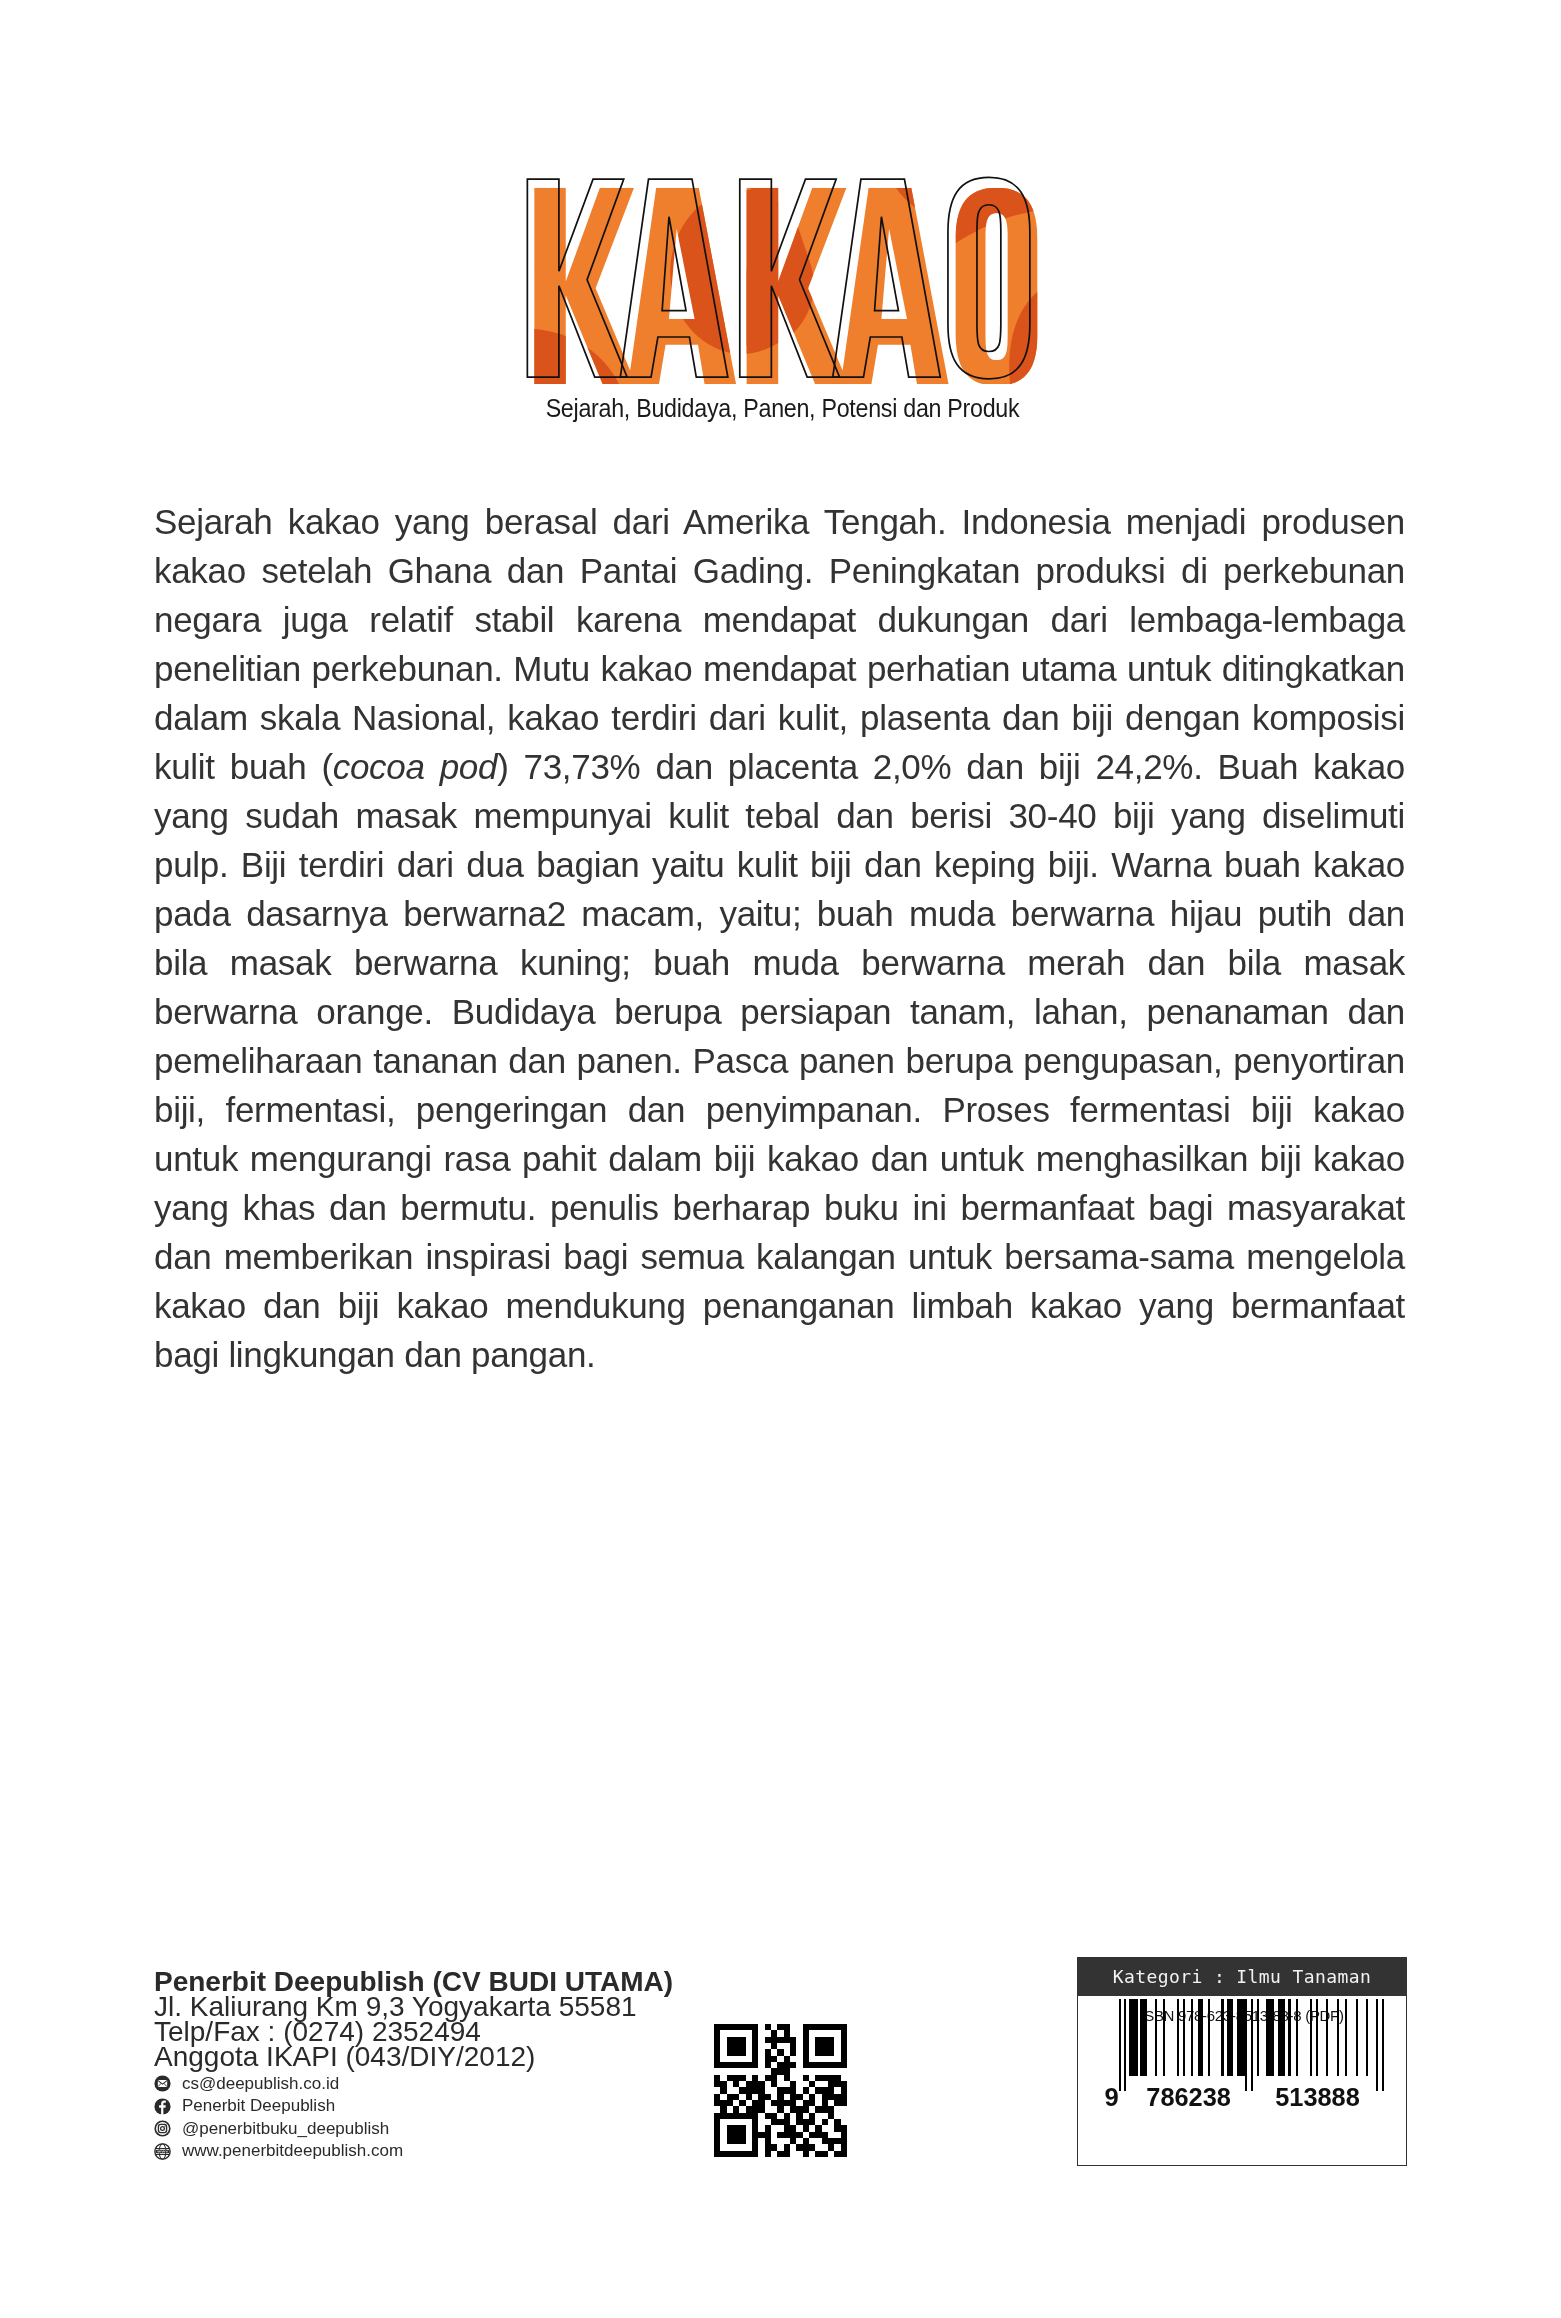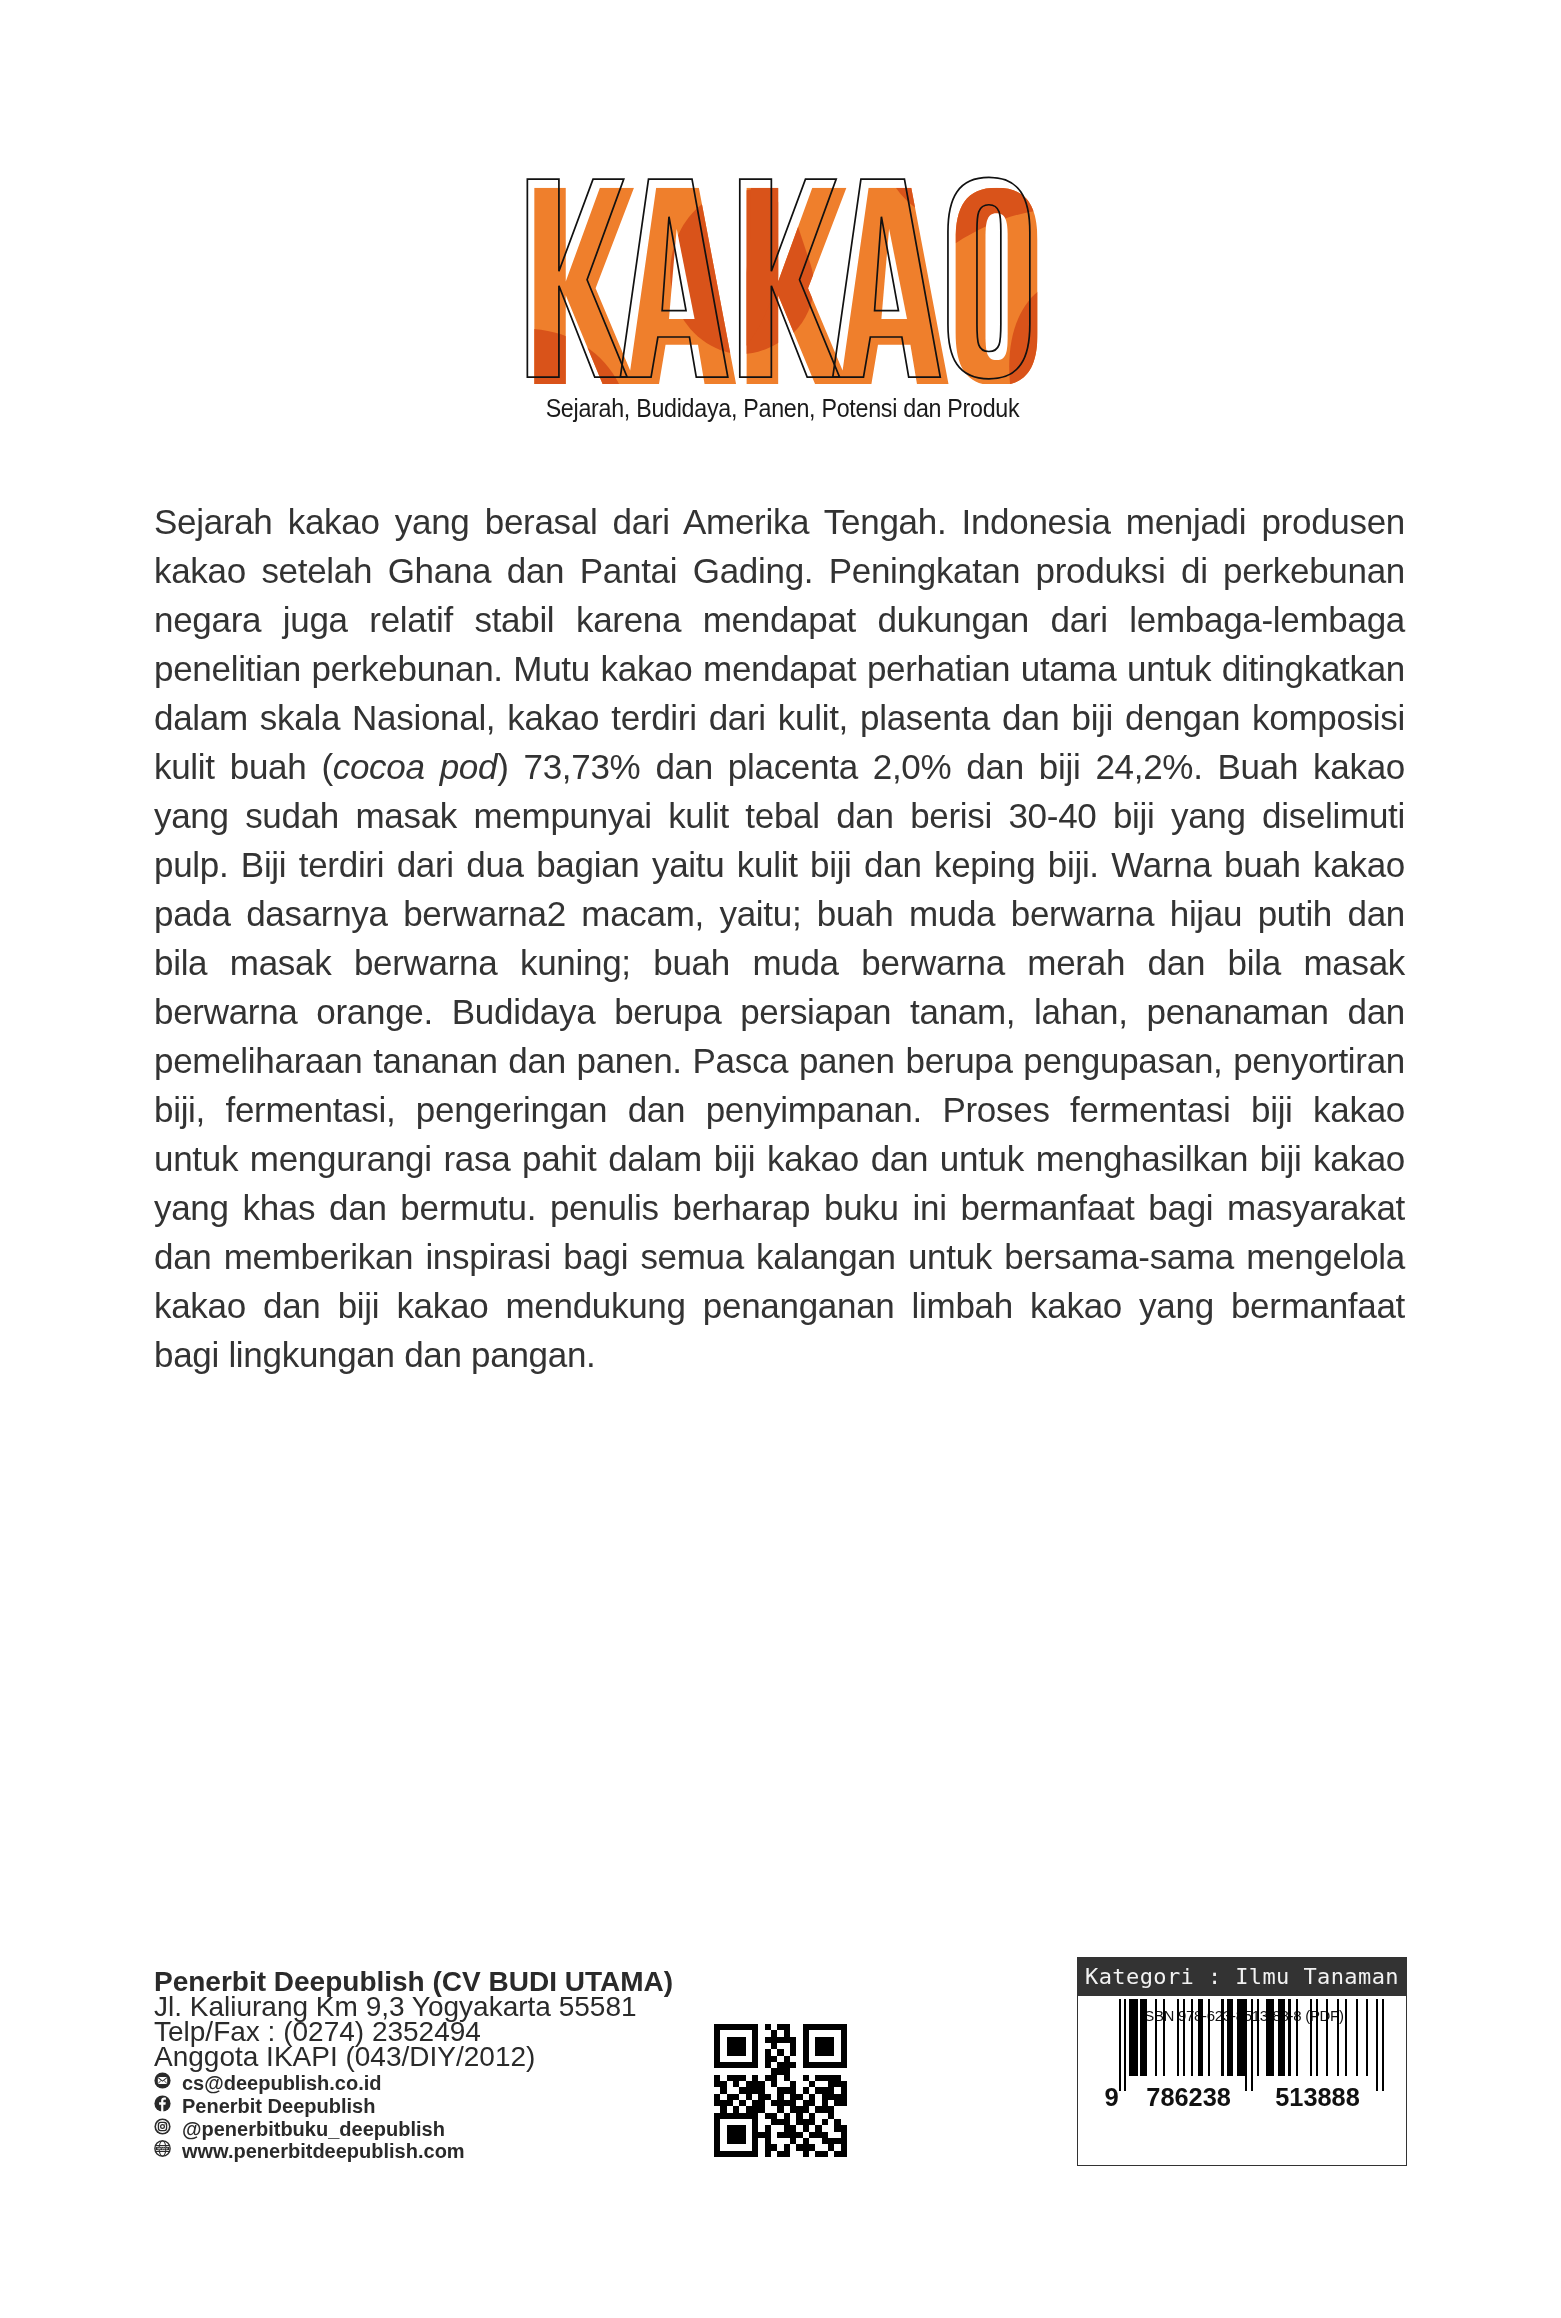--- a/index.html
+++ b/index.html
@@ -27,34 +27,34 @@
     text-align: justify; text-align-last: left;
     letter-spacing: -0.3px;
   }
   #body-text .it { font-style: italic; }
 
   
   #publisher { left: 154px; top: 1969px; width: 512px; color: #2a2a2a; }
   .pub-line { font-size: 28px; line-height: 25px; white-space: nowrap; }
   .pub-line.bold { font-weight: bold; }
   .contact-list { margin-top: 3.4px; }
-  .contact-row { display: flex; height: 22.6px; font-size: 20px; color: #2a2a2a; font-weight: bold; }
+  .contact-row { display: flex; align-items: center; height: 22.6px; font-size: 17px; color: #2a2a2a; }
   .contact-row .ic { width: 17px; height: 17px; margin-right: 11px; flex: none; display: block; }
 
   
   #qr { left: 714px; top: 2024px; width: 133px; height: 133px; }
 
   
   #isbn-box {
     left: 1077px; top: 1957px; width: 330px; height: 209px;
     border: 1.7px solid #333333; box-sizing: border-box; background: #fff;
   }
   #isbn-cat {
     height: 38px; background: #333333; color: #f2f2f2;
-    font-family: "DejaVu Sans Mono", monospace; font-size: 22px;
+    font-family: "DejaVu Sans Mono", monospace; font-size: 18px;
     line-height: 38px; text-align: center; letter-spacing: 0.4px;
   }
   #isbn-label {
     position: absolute; left: 0; right: 0; top: 49px; text-align: center;
     font-size: 15px; color: #111; letter-spacing: -0.3px;
   }
   #barcode { position: absolute; left: 0; top: 0; width: 327px; height: 206px; }
   .bc-digit { font-family: "Liberation Sans", sans-serif; font-weight: bold; font-size: 30px; fill: #111; }
 </style>
 </head>

